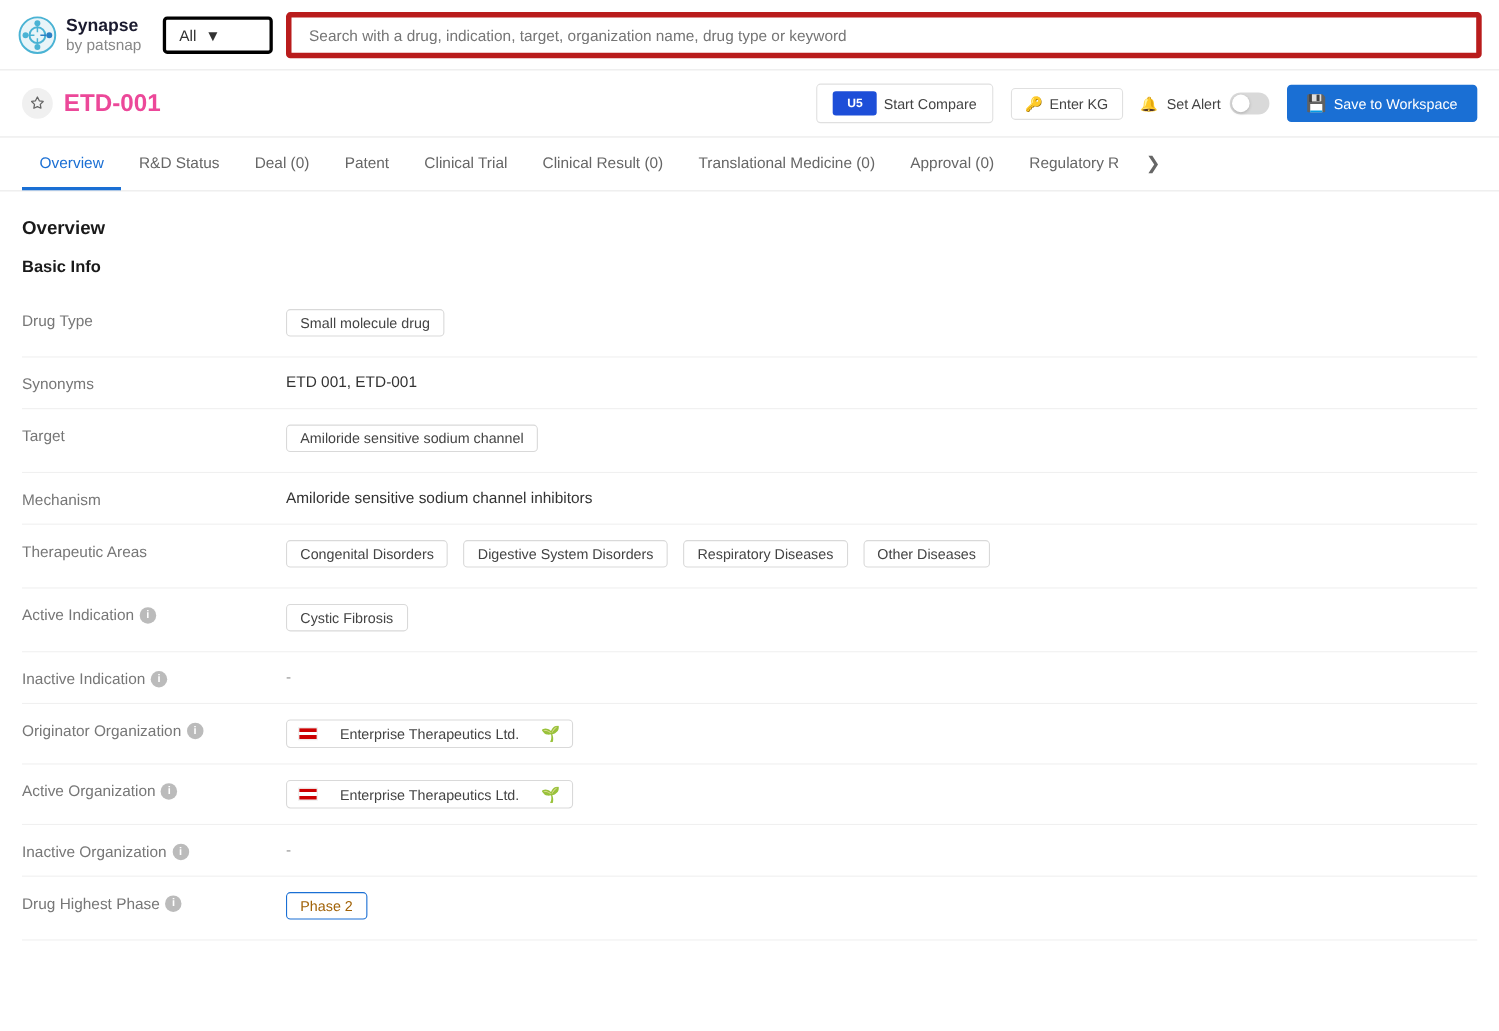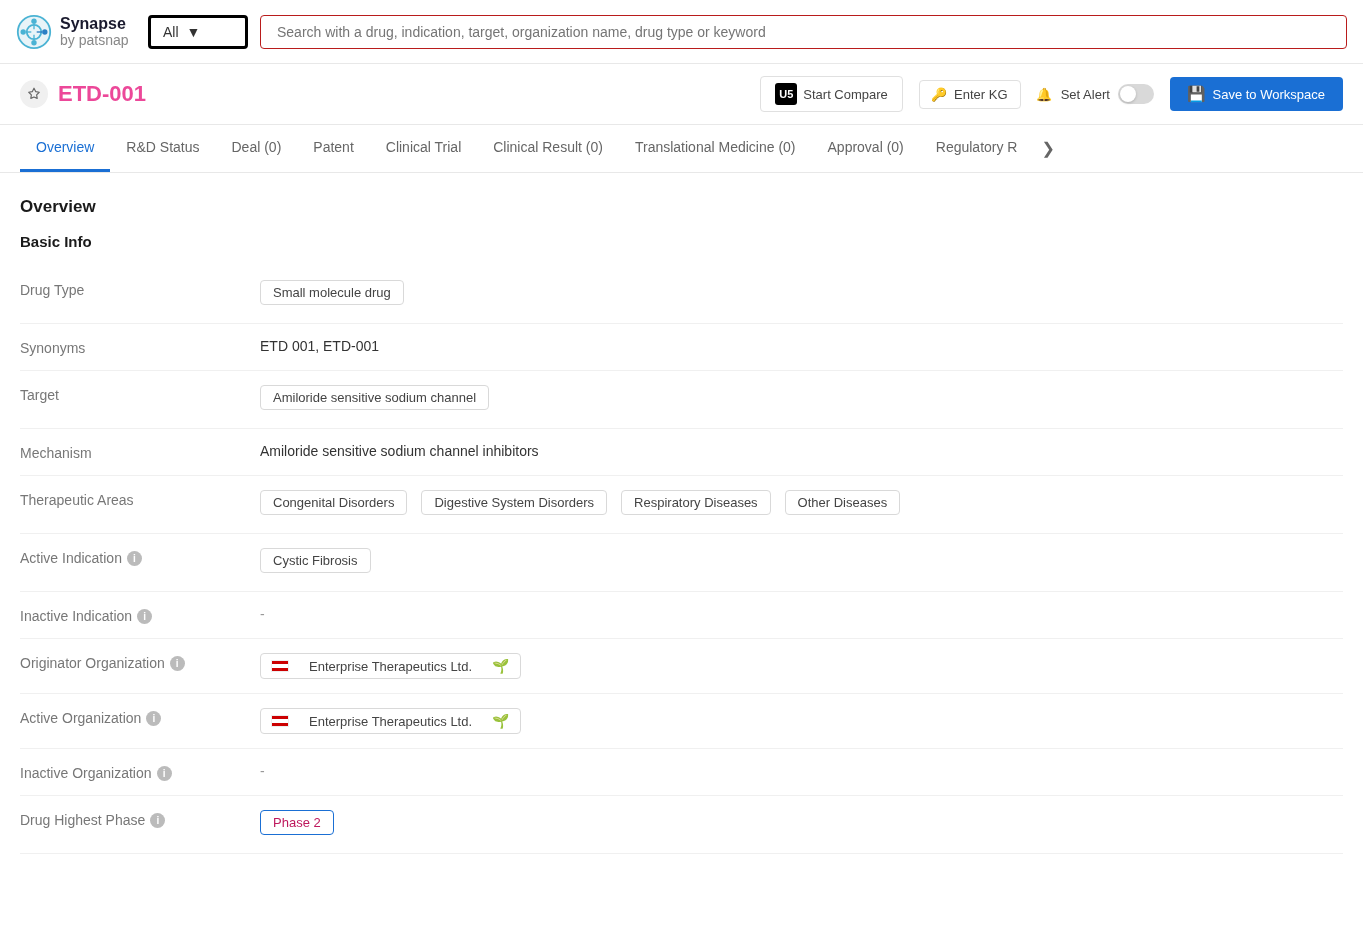--- a/index.html
+++ b/index.html
@@ -46,21 +46,21 @@
       padding: 6px 12px;
       background: #fff;
       cursor: pointer;
       min-width: 100px;
       gap: 8px;
       font-size: 14px;
       color: #333;
     }
     .search-bar {
       flex: 1;
-      border: 1px solid #b91c1c;
+      border: 5px solid #b91c1c;
       border-radius: 4px;
       padding: 8px 16px;
       font-size: 14px;
       color: #6d28d9;
       outline: none;
     }
 
     
     .drug-header {
       display: flex;
@@ -245,21 +245,21 @@
       border: 1px solid #d9d9d9;
       border-radius: 4px;
       font-size: 13px;
       color: #444;
       background: #fff;
       margin-right: 8px;
       margin-bottom: 4px;
     }
     .tag-blue {
       border-color: #1a6fd4;
-      color: #be185d;
+      color: #a16207;
     }
     .org-tag {
       display: inline-flex;
       align-items: center;
       gap: 20px;
       padding: 4px 10px;
       border: 1px solid #d9d9d9;
       border-radius: 4px;
       font-size: 13px;
       color: #444;
@@ -284,25 +284,25 @@
       display: flex;
       flex-wrap: wrap;
       gap: 6px;
     }
 
     
     .u5-badge {
       display: inline-flex;
       align-items: center;
       justify-content: center;
-      background: #000000;
+      background: #1d4ed8;
       color: #fff;
       font-size: 11px;
       font-weight: 700;
-      width: 22px;
+      width: 40px;
       height: 22px;
       border-radius: 3px;
       flex-shrink: 0;
     }
 
     
     .save-icon {
       font-size: 15px;
     }
   </style>

